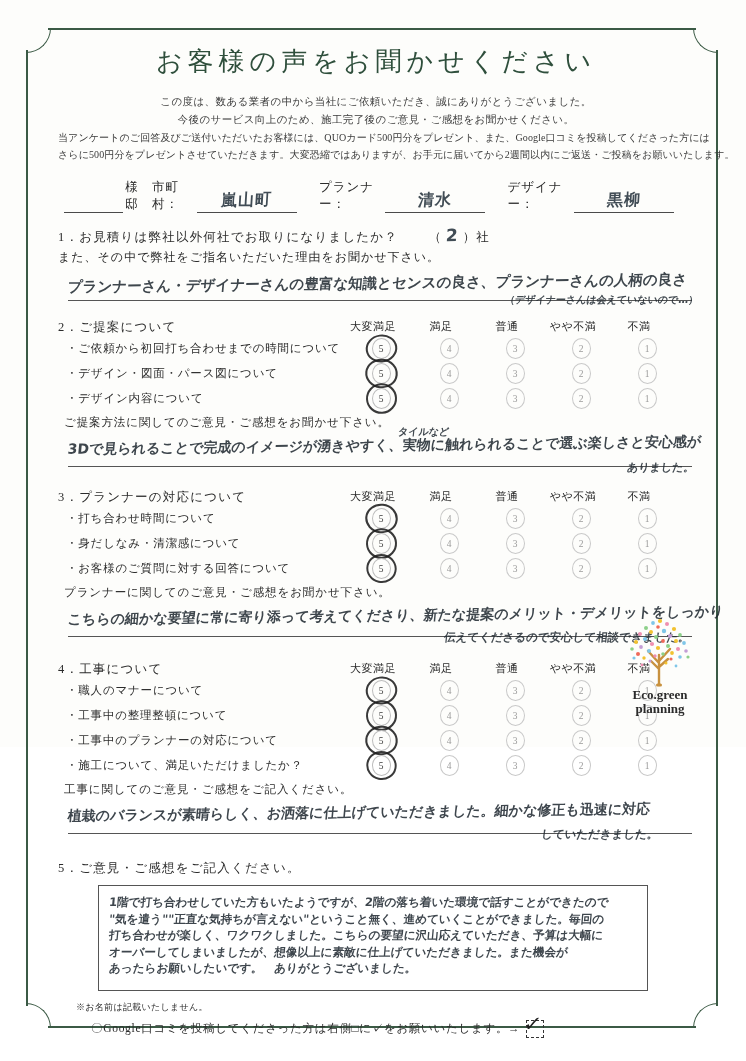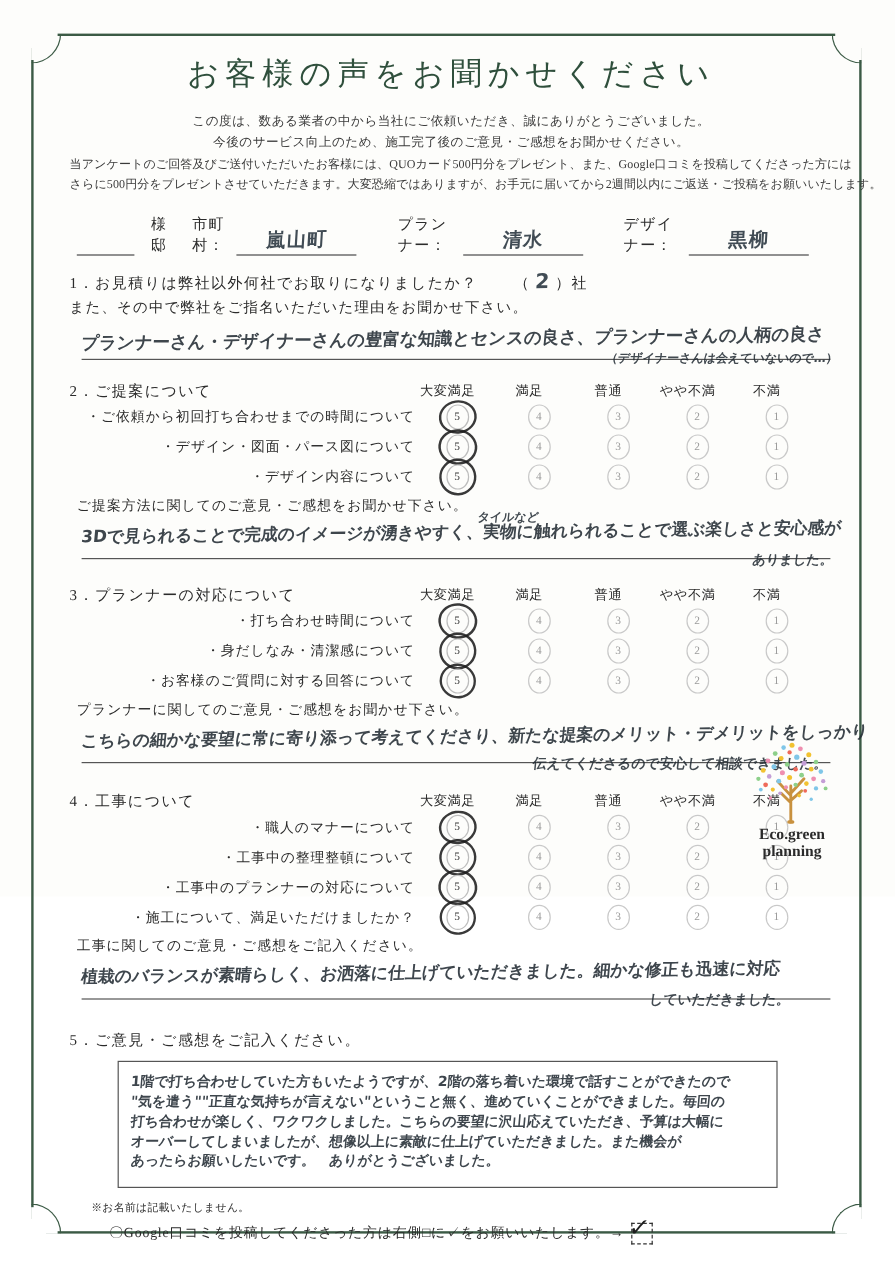--- a/index.html
+++ b/index.html
@@ -74,21 +74,21 @@
     display:flex;
     align-items:flex-end;
     justify-content:flex-start;
     font-size:12.5px;
     letter-spacing:1px;
     padding-left:6px;
   }
   .meta .blank{
     display:inline-block;width:78px;border-bottom:1px solid #4a4a4a;height:15px;
   }
-  .meta .lbl{margin:0 4px 0 14px;}
+  .meta .lbl{margin:0 4px 0 2px;}
   .meta .field{
     border-bottom:1px solid #4a4a4a;
     min-width:92px;
     text-align:center;
     padding:0 4px 1px 4px;
     margin-right:20px;
   }
   .hand{
     font-family:"DejaVu Sans","Liberation Sans",sans-serif;
     color:#23303a;
@@ -145,21 +145,21 @@
     font-size:11px;letter-spacing:.5px;
   }
   .rate-head .spacer{flex:0 0 280px;}
   .rate-head .col{flex:0 0 66px;text-align:center;}
   .rate-head .col.first{flex:0 0 70px;}
   .rate-row{
     display:flex;align-items:center;
     height:25px;
   }
   .rate-row .label{
-    flex:0 0 280px;font-size:11.5px;letter-spacing:.8px;padding-left:8px;text-align:right;
+    flex:0 0 280px;font-size:11.5px;letter-spacing:.8px;padding-left:8px;
   }
   .rate-row .cell{flex:0 0 66px;display:flex;justify-content:center;align-items:center;position:relative;}
   .rate-row .cell.first{flex:0 0 70px;}
   .bubble{
     width:17px;height:19px;border:1px solid #c9c9c9;border-radius:50%;
     display:flex;align-items:center;justify-content:center;
     font-size:9.5px;color:#9a9a9a;
     font-family:"Liberation Serif",serif;
   }
   .bubble.sel{color:#3a3a3a;border-color:#bdbdbd;}

